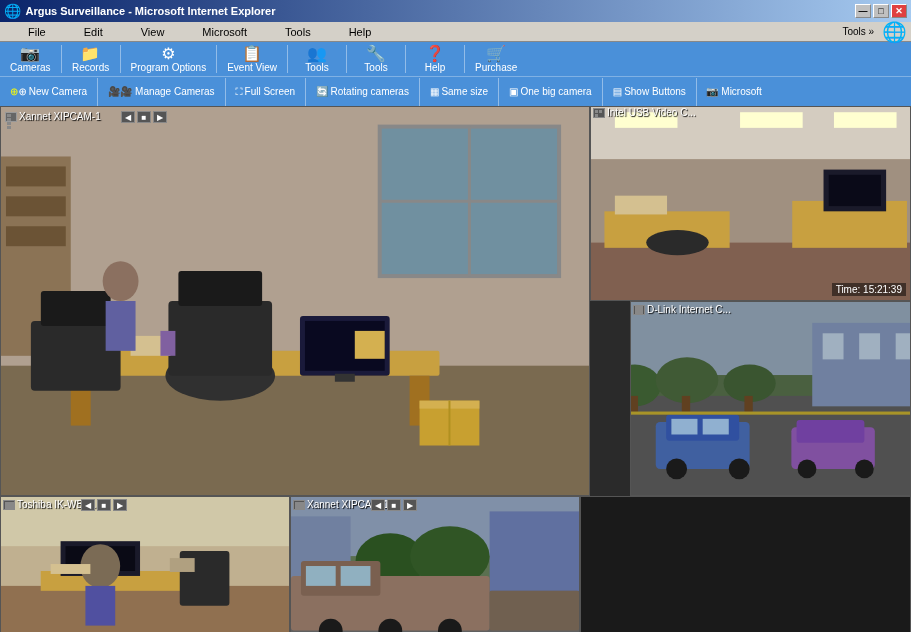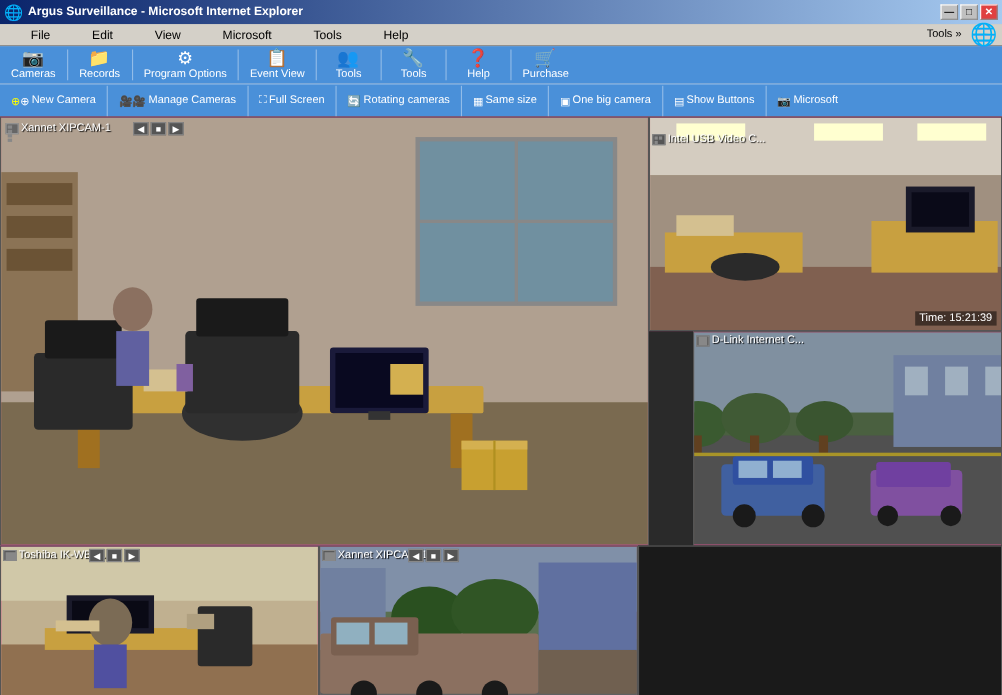--- a/index.html
+++ b/index.html
@@ -98,21 +98,21 @@
       display: grid;
       grid-template-columns: 590px 1fr;
       grid-template-rows: 1fr 1fr;
     }
 
     
     .camera-panel {
       border: 1px solid #555;
       position: relative;
       overflow: hidden;
-      background: #ec4899;
+      background: #3b82f6;
     }
     .camera-label {
       position: absolute;
       top: 2px;
       left: 4px;
       color: white;
       font-size: 10px;
       z-index: 2;
       text-shadow: 1px 1px 1px #000;
     }
@@ -357,21 +357,21 @@
         <rect x="200" y="90" width="110" height="45" fill="#C8A040"></rect>
 
         <rect x="230" y="60" width="60" height="40" fill="#1a1a2a"></rect>
         <rect x="235" y="65" width="50" height="30" fill="#0a0a18"></rect>
 
         <ellipse cx="90" cy="130" rx="30" ry="12" fill="#2a2a2a"></ellipse>
 
         <rect x="30" y="85" width="50" height="18" fill="#D4C090"></rect>
       </svg>
       
-      <div style="position:absolute;top:14px;left:2px;display:flex;align-items:center;gap:2px;">
+      <div style="position:absolute;top:0;left:2px;display:flex;align-items:center;gap:2px;">
         <div style="display:flex;gap:1px;">
           <div style="width:12px;height:10px;background:#555;border:1px solid #888;display:flex;gap:1px;flex-wrap:wrap;padding:1px;">
             <div style="width:3px;height:3px;background:#888;"></div>
             <div style="width:3px;height:3px;background:#888;"></div>
             <div style="width:3px;height:3px;background:#888;"></div>
           </div>
         </div>
         <span style="color:white;font-size:10px;text-shadow:1px 1px 1px #000;">Intel USB Video C...</span>
       </div>
       <div class="time-display">Time: 15:21:39</div>

